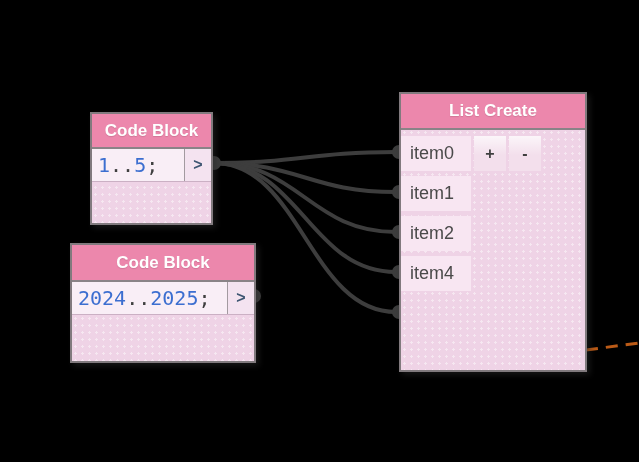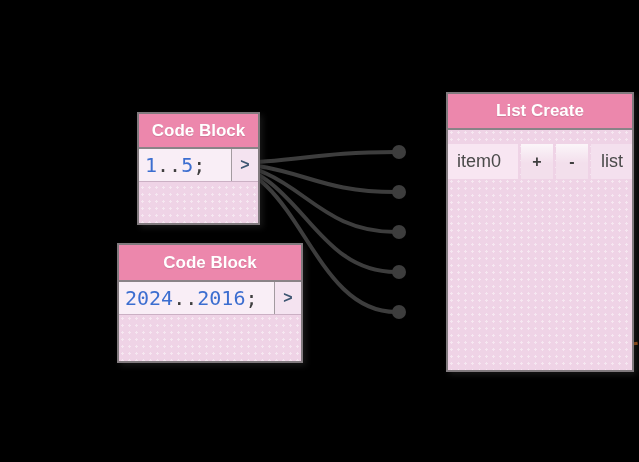--- a/index.html
+++ b/index.html
@@ -6,21 +6,20 @@
   body{
     width:639px;height:462px;position:relative;overflow:hidden;
     background:#000000;
     font-family:"Liberation Sans", sans-serif;
   }
   #wire-layer{position:absolute;left:0;top:0;z-index:1;}
   .node{
     position:absolute;z-index:2;box-sizing:border-box;
     border:2px solid #817a7e;background:#EFD3E6;
     box-shadow:3px 3px 6px rgba(40,40,40,0.55);
-    margin-left:47px;
   }
   .node-header{
     background:#EC87AC;color:#ffffff;font-weight:bold;font-size:17px;
     display:flex;align-items:center;justify-content:center;
     border-bottom:2px solid #8a8387;
     text-shadow:0 1px 1px rgba(0,0,0,0.12);
     cursor:move;
   }
   .speckle{
     background-image:radial-gradient(rgba(255,255,255,0.45) 1px, rgba(255,255,255,0) 1.3px);
@@ -35,21 +34,21 @@
     white-space:pre;
   }
   .tok-num{color:#3C6ED0;}
   .tok-op{color:#3F3F3F;}
   .out-btn{
     width:26px;border-left:1px solid #a39aa0;background:#F4E3F0;
     display:flex;align-items:center;justify-content:center;
     color:#3E5672;font-size:16px;font-weight:bold;cursor:crosshair;
   }
   
-  .lc-rows{position:absolute;left:0;top:36px;right:0;bottom:0;padding-top:14px;}
+  .lc-rows{position:absolute;left:0;top:36px;right:0;bottom:0;padding-top:6px;}
   .lc-row{display:flex;margin:0 0 5px 0;height:35px;}
   .port-box{
     width:70px;background:#F8E6F2;display:flex;align-items:center;
     padding-left:9px;box-sizing:border-box;
     color:#4a4a4a;font-size:18px;cursor:crosshair;
   }
   .btn-box{
     width:32px;margin-left:3px;display:flex;align-items:center;justify-content:center;
     background:
       linear-gradient(180deg, rgba(255,255,255,0.7), rgba(255,255,255,0) 55%),
@@ -97,21 +96,21 @@
       <span>&gt;</span>
     </div>
   </div>
 </div>
 
 <div class="node speckle" style="left:70px;top:243px;width:186px;height:120px;">
   <div class="node-header" style="height:35px;">
     <span>Code Block</span>
   </div>
   <div class="code-row" style="height:32px;">
-    <div class="code-field"><span class="tok-num">2024</span><span class="tok-op">..</span><span class="tok-num">2016</span><span class="tok-op">;</span>
+    <div class="code-field"><span class="tok-num">2024</span><span class="tok-op">..</span><span class="tok-num">2025</span><span class="tok-op">;</span>
     </div>
     <div class="out-btn">
       <span>&gt;</span>
     </div>
   </div>
 </div>
 
 <div class="node speckle" style="left:399px;top:92px;width:188px;height:280px;">
   <div class="node-header" style="height:34px;">
     <span>List Create</span>
@@ -120,18 +119,30 @@
     <div class="lc-row">
       <div class="port-box">
         <span>item0</span>
       </div>
       <div class="btn-box speckle">
         <span>+</span>
       </div>
       <div class="btn-box speckle">
         <span>-</span>
       </div>
-      <div class="list-out">
-        <span>list</span>
+    </div>
+    <div class="lc-row">
+      <div class="port-box">
+        <span>item1</span>
+      </div>
+    </div>
+    <div class="lc-row">
+      <div class="port-box">
+        <span>item2</span>
+      </div>
+    </div>
+    <div class="lc-row">
+      <div class="port-box">
+        <span>item4</span>
       </div>
     </div>
   </div>
 </div>
 
 </body></html>

